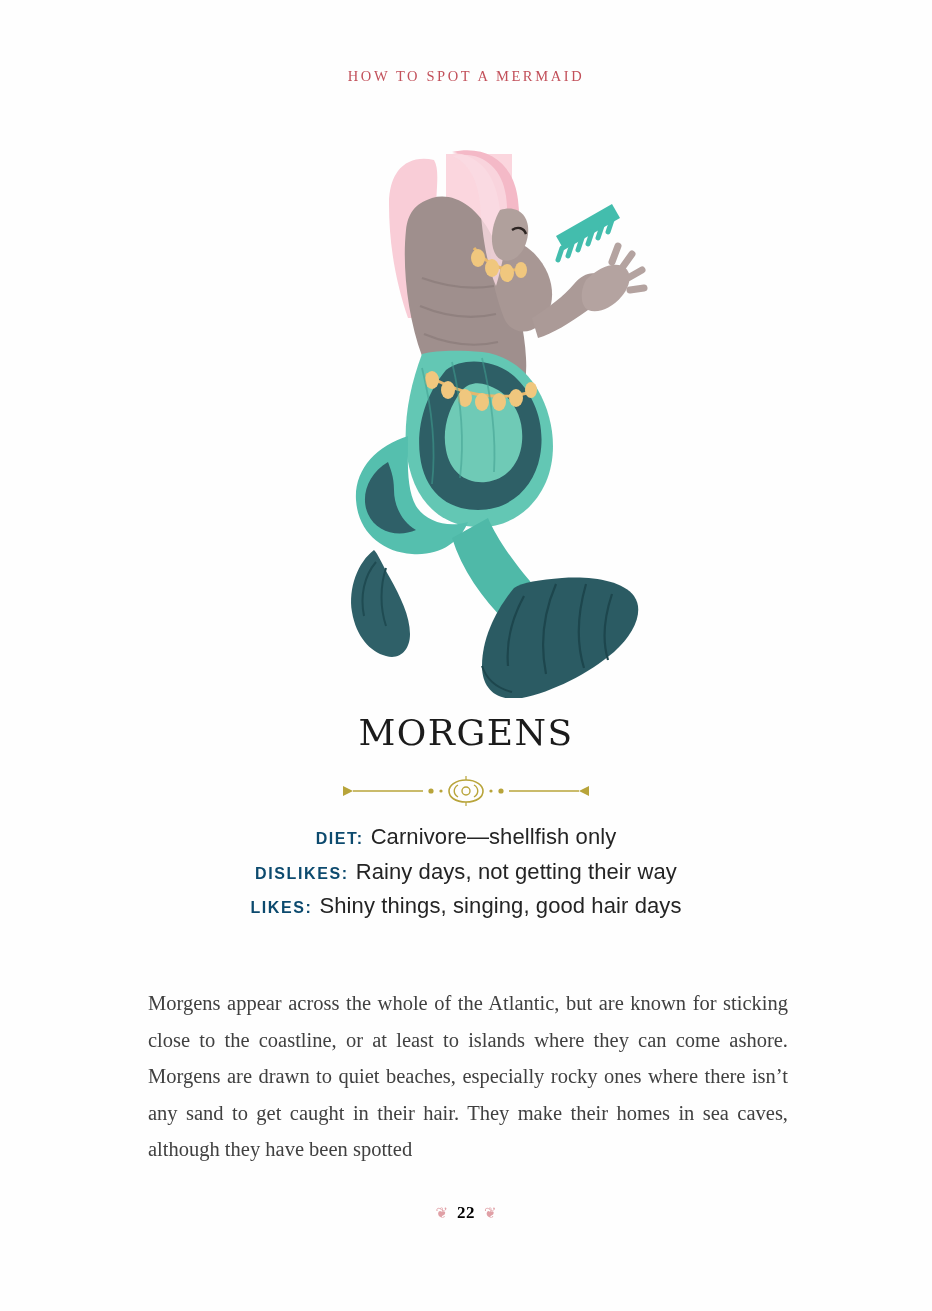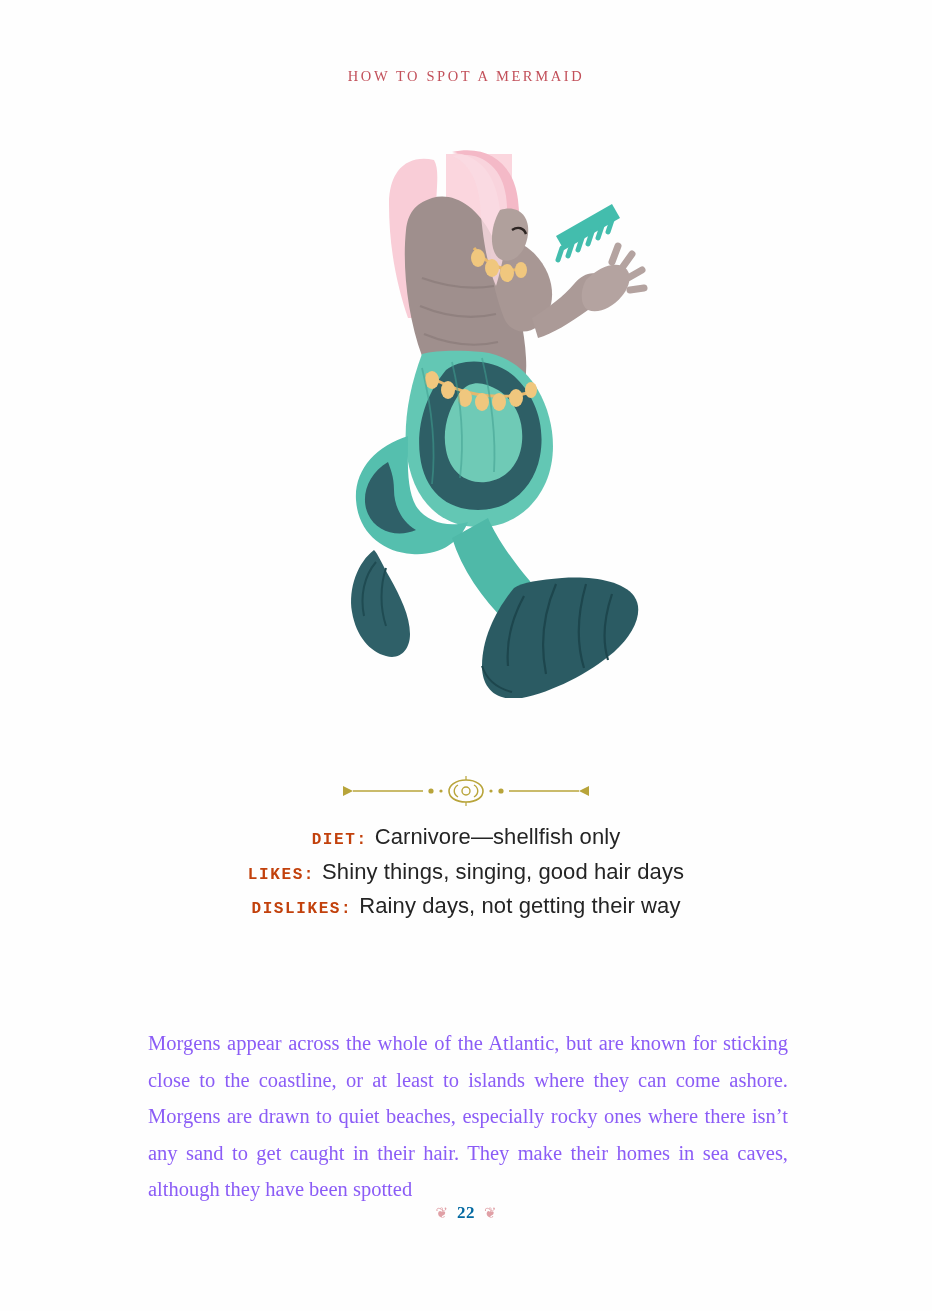--- a/index.html
+++ b/index.html
@@ -79,24 +79,24 @@
     right: 0;
   }
   .stat-row {
     display: flex;
     justify-content: center;
     align-items: baseline;
     margin-bottom: 8.5px;
     white-space: nowrap;
   }
   .stat-label {
-    font-family: Liberation Mono, monospace;
+    font-family: Liberation Sans, sans-serif;
     font-size: 16px;
     letter-spacing: 1.6px;
-    color: #c2410c;
+    color: #0c4a6e;
     font-weight: 700;
     text-transform: uppercase;
   }
   .stat-value {
     font-family: "Liberation Sans", sans-serif;
     font-size: 22px;
     color: #242424;
     margin-left: 7px;
     font-weight: 400;
     letter-spacing: 0.1px;
@@ -104,42 +104,41 @@
 
   
   .body-copy {
     position: absolute;
     top: 985px;
     left: 148px;
     width: 640px;
     font-family: "Liberation Serif", serif;
     font-size: 20.5px;
     line-height: 36.5px;
-    color: #8b5cf6;
+    color: #404040;
     text-align: justify;
     text-justify: inter-word;
-    margin-top: 40px;
   }
   .body-copy p { margin: 0; }
 
   
   .folio {
     position: absolute;
     bottom: 88px;
     left: 0;
     right: 0;
     display: flex;
     justify-content: center;
     align-items: center;
     gap: 9px;
   }
   .folio-num {
     font-family: "Liberation Serif", serif;
     font-size: 17px;
-    color: #0369a1;
+    color: #000000;
     font-weight: 700;
     letter-spacing: 0.5px;
   }
   .folio-flourish {
     color: #e0a0a6;
     font-size: 15px;
     line-height: 1;
   }
 </style>
 </head>
@@ -225,20 +224,21 @@
 
         <path d="M258 470 C240 492 226 520 226 548 C226 572 242 584 266 580 C296 574 332 556 358 534 C380 514 388 492 378 478 C366 462 334 458 306 460 C284 462 266 464 258 470 Z" fill="#2b5b63"></path>
         <path d="M300 466 C288 494 284 526 290 556 M330 466 C322 494 320 524 328 550 M356 476 C348 500 346 522 352 542 M268 478 C256 500 250 524 252 548" stroke="#1d464d" stroke-width="2.2" fill="none"></path>
         <path d="M226 548 C230 560 240 570 256 574" stroke="#1d464d" stroke-width="2" fill="none"></path>
 
         <path d="M166 250 C176 290 180 330 176 366 M196 244 C206 286 208 326 204 360 M226 240 C236 282 240 320 238 354" stroke="#3f9e90" stroke-width="1.8" fill="none" opacity="0.55"></path>
       </g>
     </svg>
   </div>
 
+  <div class="creature-title">MORGENS</div>
 
   <div class="ornament">
     <svg width="270" height="30" viewBox="0 0 270 30" xmlns="http://www.w3.org/2000/svg" aria-hidden="true">
       <g stroke="#b8a43a" fill="none" stroke-width="1.4">
         <line x1="22" y1="15" x2="92" y2="15"></line>
         <line x1="178" y1="15" x2="248" y2="15"></line>
         <path d="M22 15 L12 10 L12 20 Z" fill="#b8a43a" stroke="none"></path>
         <path d="M248 15 L258 10 L258 20 Z" fill="#b8a43a" stroke="none"></path>
         <circle cx="100" cy="15" r="2.6" fill="#b8a43a" stroke="none"></circle>
         <circle cx="170" cy="15" r="2.6" fill="#b8a43a" stroke="none"></circle>
@@ -252,26 +252,26 @@
       </g>
     </svg>
   </div>
 
   <div class="stats">
     <div class="stat-row">
       <span class="stat-label">DIET:</span>
       <span class="stat-value">Carnivore—shellfish only</span>
     </div>
     <div class="stat-row">
+      <span class="stat-label">DISLIKES:</span>
+      <span class="stat-value">Rainy days, not getting their way</span>
+    </div>
+    <div class="stat-row">
       <span class="stat-label">LIKES:</span>
       <span class="stat-value">Shiny things, singing, good hair days</span>
-    </div>
-    <div class="stat-row">
-      <span class="stat-label">DISLIKES:</span>
-      <span class="stat-value">Rainy days, not getting their way</span>
     </div>
   </div>
 
   <div class="body-copy">
     <p>Morgens appear across the whole of the Atlantic, but are known for sticking close to the coastline, or at least to islands where they can come ashore. Morgens are drawn to quiet beaches, especially rocky ones where there isn’t any sand to get caught in their hair. They make their homes in sea caves, although they have been spotted</p>
   </div>
 
   <div class="folio">
     <span class="folio-flourish">❦</span>
     <span class="folio-num">22</span>

